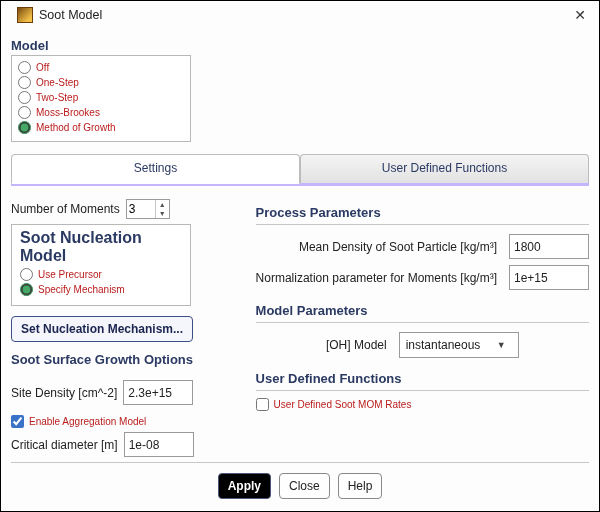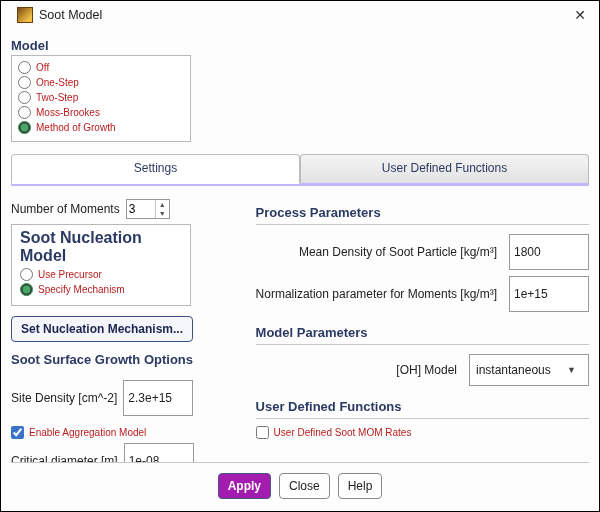--- a/index.html
+++ b/index.html
@@ -51,21 +51,21 @@
   .body-cols {
     display:flex; gap:18px; margin-top:10px; flex:1; overflow:hidden;
   }
   .col { display:flex; flex-direction:column; }
   .col.left { width:250px; }
   .col.right { flex:1; }
 
   .field-row { display:flex; align-items:center; font-size:12px; color:#222; margin:3px 0; gap:6px;}
   .field-row .lab { white-space:nowrap; }
   .inpt, .inpt-num, .select {
-    border:1px solid #9a9a9a; background:#fff; height:36px; font-size:12px;
+    border:1px solid #9a9a9a; background:#fff; height:25px; font-size:12px;
     padding:0 4px; color:#222;
   }
   .inpt { width:70px; }
   .spinner {
     display:inline-flex; align-items:stretch; border:1px solid #9a9a9a; height:20px; background:#fff;
   }
   .spinner input { border:none; width:28px; font-size:12px; padding:0 2px; outline:none; }
   .spinner .arrows { display:flex; flex-direction:column; width:14px; border-left:1px solid #c6c6c6;}
   .spinner .arrows div {
     flex:1; font-size:7px; line-height:8px; display:flex; align-items:center; justify-content:center;
@@ -78,26 +78,26 @@
   }
   .subgroup-title { font-weight:bold; color:#2b3a63; font-size:16px; margin-bottom:2px;}
   .btn {
     display:inline-flex; align-items:center; justify-content:center;
     border:1px solid #3d4f86; border-radius:4px; background:#f5f6fb;
     color:#1b2550; font-size:12px; padding:5px 9px; cursor:pointer;
     font-weight:600;
   }
   .btn.plain { font-weight:normal; color:#222; border-color:#888; background:#fefefe;}
   .btn.primary {
-    background:#a21caf; color:#fff; border-color:#4a567a;
+    background:#000000; color:#fff; border-color:#4a567a;
   }
   .hr { height:1px; background:#c7c7c7; margin:4px 0; }
   .hr.under { margin:2px 0 6px 0; }
 
-  .select { width:120px; height:32px; display:inline-flex; align-items:center; justify-content:space-between; padding:0 12px 0 6px; cursor:pointer;}
+  .select { width:120px; height:26px; display:inline-flex; align-items:center; justify-content:space-between; padding:0 12px 0 6px; cursor:pointer;}
   .select .caret { font-size:9px; color:#444; }
 
   .right .field-row { justify-content:flex-start; }
   .right .field-row .lab { flex:1; text-align:right; padding-right:6px;}
   .right .inpt.wide { width:80px; }
 
   .footer {
     border-top:1px solid #c7c7c7; padding:10px 0 12px 0;
     display:flex; justify-content:center; gap:8px;
   }
@@ -206,21 +206,21 @@
           <span class="lab">Mean Density of Soot Particle [kg/m³]</span>
           <input class="inpt wide" value="1800" style="">
         </div>
         <div class="field-row">
           <span class="lab">Normalization parameter for Moments [kg/m³]</span>
           <input class="inpt wide" value="1e+15" style="">
         </div>
 
         <div class="section-title" style="margin-top:10px;">Model Parameters</div>
         <div class="hr under"></div>
-        <div class="field-row" style="justify-content:flex-end;">
+        <div class="field-row" style="justify-content:center;">
           <span class="lab" style="flex:0 0 auto; text-align:left; padding-right:6px;">[OH] Model</span>
           <span class="select">
             <span>instantaneous</span>
             <span class="caret">▼</span>
           </span>
         </div>
 
         <div class="section-title" style="margin-top:10px;">User Defined Functions</div>
         <div class="hr under"></div>
         <div class="check-row">

